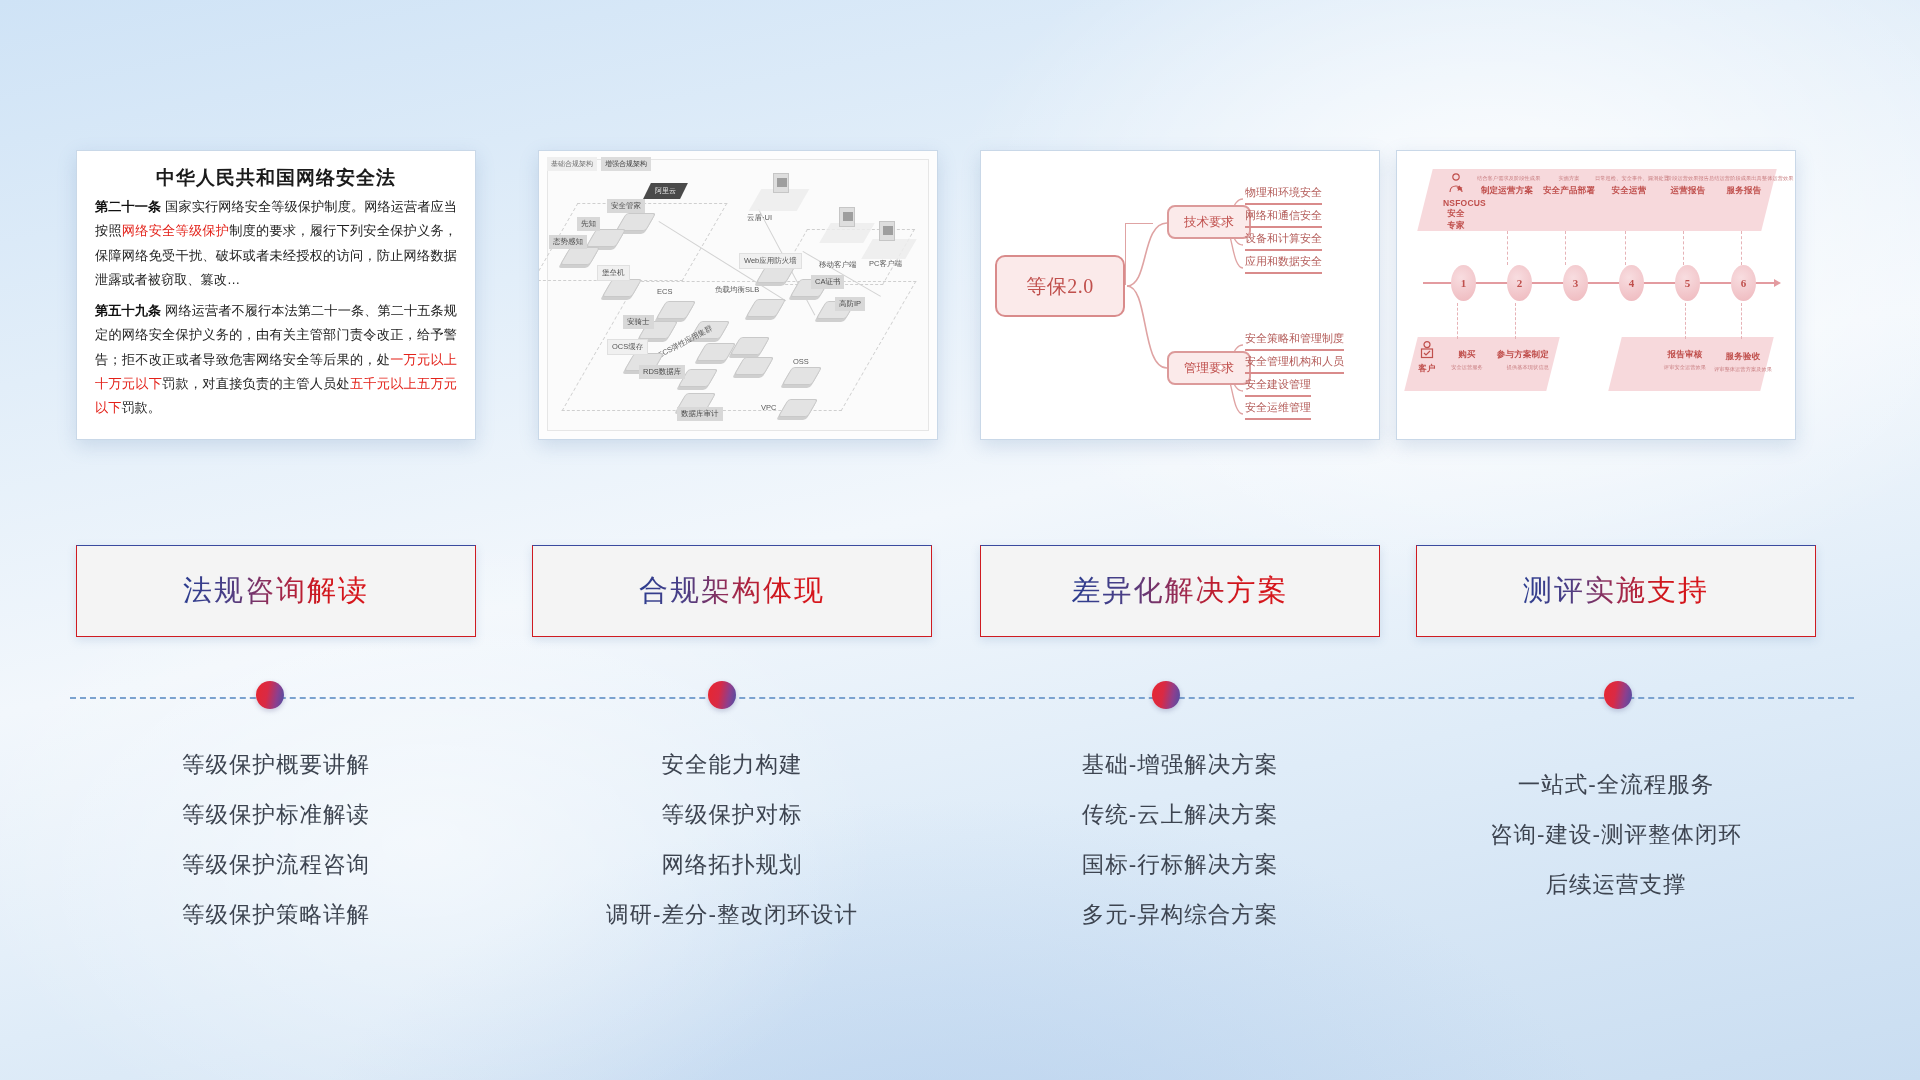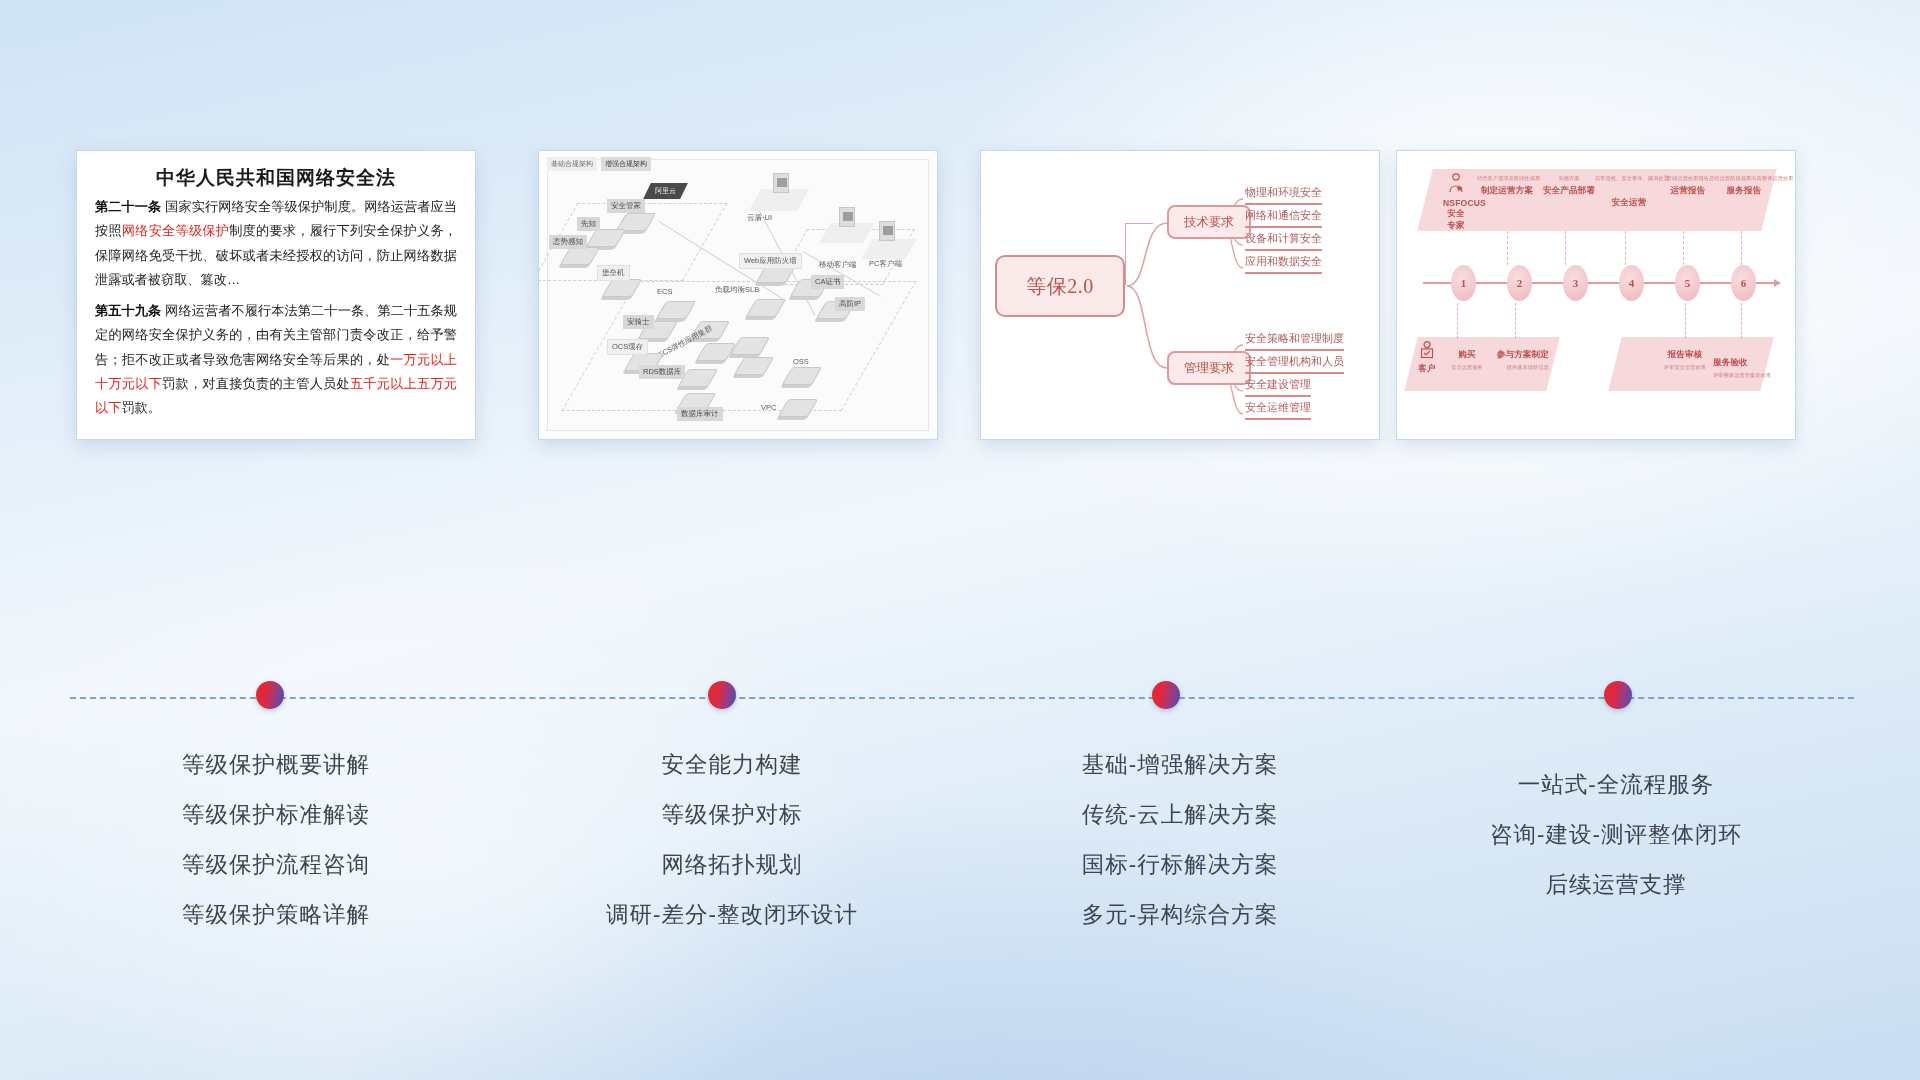--- a/index.html
+++ b/index.html
@@ -321,21 +321,21 @@
         <div class="band-txt" style="left:80px; top:24px; width:60px; text-align:center;">
           <div class="p-sub">结合客户需求及阶段性成果</div>
           <div class="p-title" style="margin-top:3px;">制定运营方案</div>
         </div>
         <div class="band-txt" style="left:140px; top:24px; width:64px; text-align:center;">
           <div class="p-sub">实施方案</div>
           <div class="p-title" style="margin-top:3px;">安全产品部署</div>
         </div>
         <div class="band-txt" style="left:198px; top:24px; width:68px; text-align:center;">
           <div class="p-sub">日常巡检、安全事件、漏洞处置</div>
-          <div class="p-title" style="margin-top:15px;">安全运营</div>
+          <div class="p-title" style="margin-top:3px;">安全运营</div>
         </div>
         <div class="band-txt" style="left:258px; top:24px; width:66px; text-align:center;">
           <div class="p-sub">阶段运营效果报告</div>
           <div class="p-title" style="margin-top:3px;">运营报告</div>
         </div>
         <div class="band-txt" style="left:312px; top:24px; width:70px; text-align:center;">
           <div class="p-sub">总结运营阶段成果出具整体运营效果</div>
           <div class="p-title" style="margin-top:3px;">服务报告</div>
         </div>
 
@@ -373,28 +373,42 @@
           <div class="p-sub" style="margin-top:3px;">安全运营服务</div>
         </div>
         <div class="band-txt" style="left:92px; top:198px; width:60px; text-align:right;">
           <div class="p-title">参与方案制定</div>
           <div class="p-sub" style="margin-top:3px;">提供基本现状信息</div>
         </div>
         <div class="band-txt" style="left:258px; top:198px; width:60px; text-align:center;">
           <div class="p-title">报告审核</div>
           <div class="p-sub" style="margin-top:3px;">评审安全运营效果</div>
         </div>
-        <div class="band-txt" style="left:316px; top:206px; width:60px; ">
+        <div class="band-txt" style="left:316px; top:200px; width:60px; text-align:center;">
           <div class="p-title">服务验收</div>
           <div class="p-sub" style="margin-top:3px;">评审整体运营方案及效果</div>
         </div>
       </div>
     </div>
   </div>
 
+  <div class="headers">
+    <div class="hbanner b1">
+      <span class="htext">法规咨询解读</span>
+    </div>
+    <div class="hbanner b2">
+      <span class="htext">合规架构体现</span>
+    </div>
+    <div class="hbanner b3">
+      <span class="htext">差异化解决方案</span>
+    </div>
+    <div class="hbanner b4">
+      <span class="htext">测评实施支持</span>
+    </div>
+  </div>
 
   <div class="timeline">
     <div class="tl-line"></div>
     <div class="tl-dot" style="left:256px;"></div>
     <div class="tl-dot" style="left:708px;"></div>
     <div class="tl-dot" style="left:1152px;"></div>
     <div class="tl-dot" style="left:1604px;"></div>
   </div>
 
   <div class="cols">

